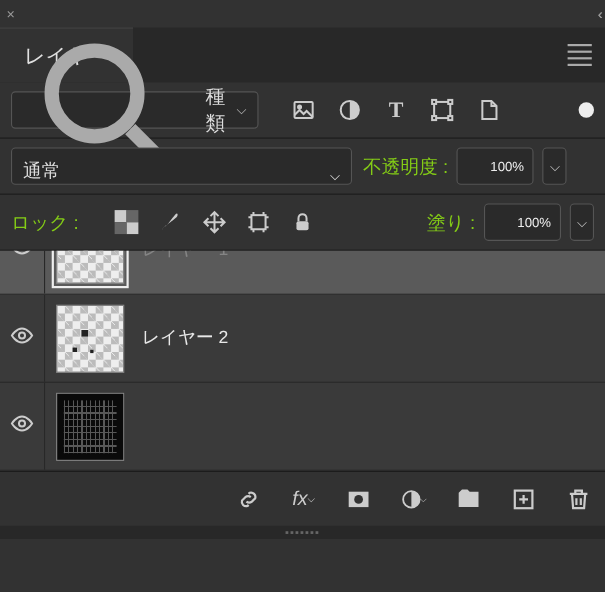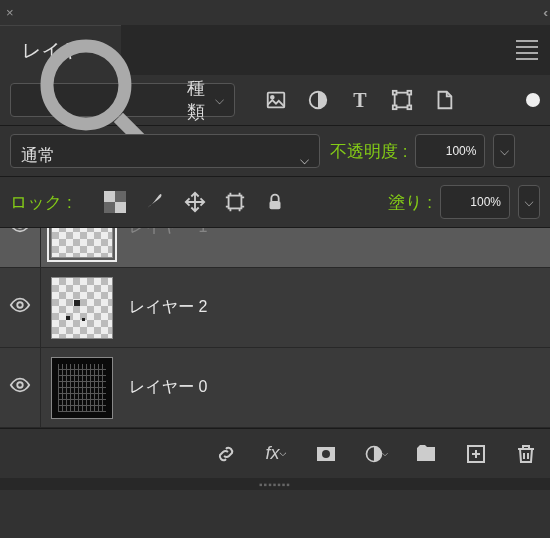--- a/index.html
+++ b/index.html
@@ -433,21 +433,20 @@
 
   <div class="layer-item">
     <div class="eye">
       <svg viewBox="0 0 24 24" fill="none" stroke="currentColor" stroke-width="2" style="width:22px">
           <path d="M2 12s4-7 10-7 10 7 10 7-4 7-10 7S2 12 2 12z"></path>
           <circle cx="12" cy="12" r="3"></circle>
         </svg>
     </div>
     <div class="sep-v"></div>
     <div class="thumb dark"></div>
-    <span class="layer-name">レイヤー 0</span>
   </div>
 
 </div>
 
 <div class="bottombar">
   <div class="bicon">
     <svg viewBox="0 0 24 24" fill="none" stroke="currentColor" stroke-width="2">
         <path d="M10 14a4 4 0 005 0l3-3a4 4 0 00-5-5l-1 1"></path>
         <path d="M14 10a4 4 0 00-5 0l-3 3a4 4 0 005 5l1-1"></path>
       </svg>

